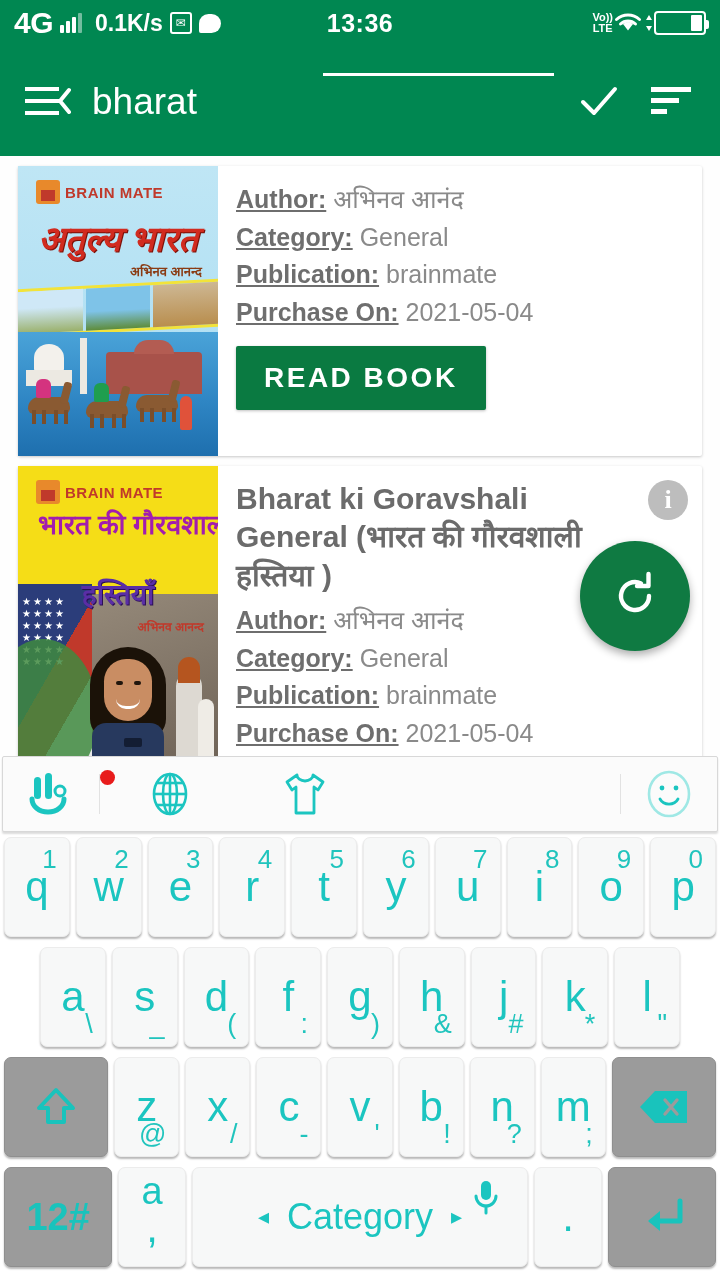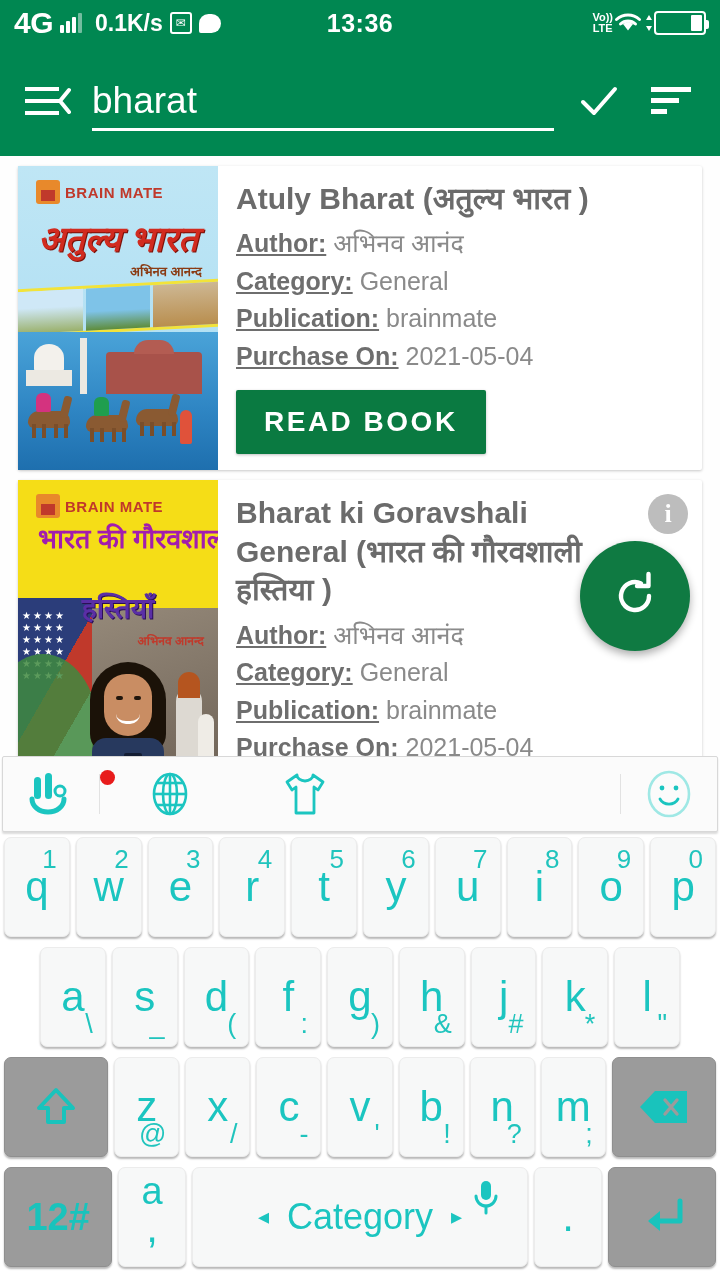--- a/index.html
+++ b/index.html
@@ -43,21 +43,21 @@
   .battery::after{content:"";position:absolute;right:-5px;top:7px;width:3px;height:9px;background:#fff;border-radius:0 2px 2px 0;}
   .battery b{ display:block;height:100%;background:#fff;border-radius:1px;margin-left:auto;width:26%; }
 
   
   .app-bar{
     height:110px; width:720px; background:#008751;
     display:flex; align-items:center; padding:0 22px; gap:18px;
   }
   .menu-btn{ width:52px;height:52px;display:flex;align-items:center;justify-content:center;flex:0 0 auto; }
   .menu-btn svg{ display:block; }
-  .search-wrap{ flex:1; display:flex; flex-direction:column; justify-content:center; height:72px; padding-top:8px;}
+  .search-wrap{ flex:1; display:flex; flex-direction:row; justify-content:center; height:72px; padding-top:8px;}
   .search-input{
     background:transparent;border:none;outline:none;color:#fff;
     font-family:"Liberation Sans",sans-serif;
     font-size:37px; font-weight:400; padding:0 0 6px 0; width:100%;
   }
   .search-input::placeholder{ color:rgba(255,255,255,.75); }
   .search-underline{ height:3px; background:#fff; width:100%; }
   .ab-icon{ width:54px;height:54px;display:flex;align-items:center;justify-content:center;flex:0 0 auto; }
 
   
@@ -311,21 +311,20 @@
             <div class="nk"></div>
           <div class="lg" style="left:10px"></div>
             <div class="lg" style="left:20px"></div>
           <div class="lg" style="left:32px"></div>
             <div class="lg" style="left:42px"></div>
         </div>
       </div>
       <div class="person"></div>
     </div>
     <div class="card-body">
-      <div class="book-title">Atuly Bharat (अतुल्य भारत )</div>
       <div class="meta-row">
         <b>Author:</b>
         <span>अभिनव आनंद</span>
       </div>
       <div class="meta-row">
         <b>Category:</b>
         <span>General</span>
       </div>
       <div class="meta-row">
         <b>Publication:</b>

